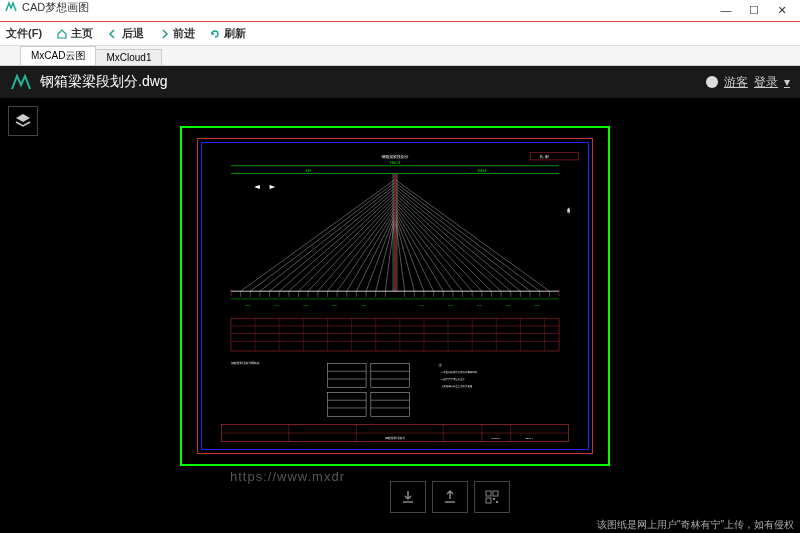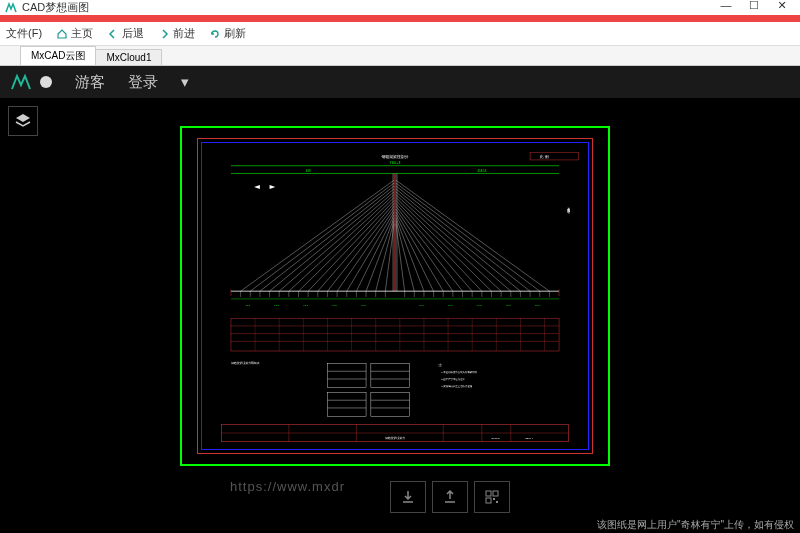--- a/index.html
+++ b/index.html
@@ -1,48 +1,48 @@
 <!DOCTYPE html>
 <html><head>
 <meta charset="utf-8">
 <style>
 * { margin: 0; padding: 0; box-sizing: border-box; }
 body { width: 800px; height: 533px; font-family: "Microsoft YaHei", sans-serif; background: #fff; overflow: hidden; position: relative; }
 
-.titlebar { height: 22px; background: #fff; display: flex; align-items: flex-end; padding: 0 4px; border-bottom: 7px solid #ef4444; }
+.titlebar { height: 22px; background: #fff; display: flex; align-items: flex-start; padding: 0 4px; border-bottom: 1px solid #ef4444; }
 .titlebar .app-icon { width: 14px; height: 14px; margin-right: 4px; }
 .titlebar .title { font-size: 11px; color: #333; flex: 1; }
 .titlebar .win-controls { display: flex; gap: 0; }
 .titlebar .win-btn { width: 28px; height: 20px; display: flex; align-items: center; justify-content: center; font-size: 11px; color: #333; cursor: pointer; }
 
-.menubar { height: 24px; background: #fff; display: flex; align-items: center; padding: 0 6px; gap: 14px; border-bottom: 1px solid #ddd; }
+.menubar { height: 24px; background: #fff; display: flex; align-items: center; padding: 0 6px; gap: 14px; border-bottom: 1px solid #ddd; font-weight: bold; }
 .menubar .menu-item { font-size: 11px; color: #333; display: flex; align-items: center; gap: 3px; cursor: pointer; }
 .menubar .menu-ico { width: 12px; height: 12px; display: inline-flex; align-items: center; justify-content: center; }
 
 .tabbar { height: 20px; background: #f5f5f5; display: flex; align-items: flex-end; padding: 0 20px; border-bottom: 1px solid #ccc; }
 .tabbar .tab { padding: 2px 10px; font-size: 10px; background: #fff; border: 1px solid #ccc; border-bottom: none; margin-right: -1px; cursor: pointer; }
 .tabbar .tab.active { background: #fff; }
 .tabbar .tab.inactive { background: #eee; margin-top: 42px; }
 
 .viewer { height: 467px; background: #000; position: relative; overflow: hidden; }
 
 .viewer-header { height: 32px; background: #1a1a1a; display: flex; align-items: center; padding: 0 10px; }
 .viewer-header .logo { width: 22px; height: 22px; margin-right: 8px; }
 .viewer-header .filename { color: #fff; font-size: 14px; flex: 1; }
-.viewer-header .user-area { display: flex; align-items: center; gap: 23px; color: #ccc; font-size: 15px; }
+.viewer-header .user-area { display: flex; align-items: center; gap: 6px; color: #ccc; font-size: 12px; text-decoration: underline; }
 .viewer-header .user-dot { width: 12px; height: 12px; background: #ddd; border-radius: 50%; }
 
 .layers-btn { position: absolute; top: 40px; left: 8px; width: 30px; height: 30px; border: 1px solid #444; display: flex; align-items: center; justify-content: center; cursor: pointer; background: #000; }
 
 .drawing-canvas { position: absolute; top: 60px; left: 180px; width: 430px; height: 340px; border: 2px solid #0f0; background: #000; }
 
 .drawing-inner { position: absolute; top: 10px; left: 15px; right: 15px; bottom: 10px; border: 1px solid #c33; }
 .drawing-inner2 { position: absolute; top: 3px; left: 3px; right: 3px; bottom: 3px; border: 1px solid #22f; }
 
-.watermark { position: absolute; bottom: 39px; left: 230px; color: #555; font-size: 13px; letter-spacing: 1px; }
+.watermark { position: absolute; bottom: 49px; left: 230px; color: #555; font-size: 13px; letter-spacing: 1px; }
 
 .bottom-tools { position: absolute; bottom: 20px; left: 390px; display: flex; gap: 6px; }
 .tool-btn { width: 36px; height: 32px; border: 1px solid #444; display: flex; align-items: center; justify-content: center; cursor: pointer; }
 
 .disclaimer { position: absolute; bottom: 0; right: 0; color: #aaa; font-size: 10px; text-align: right; padding: 2px 6px; line-height: 1.3; }
 
 svg { display: block; }
 </style>
 </head>
 <body>
@@ -106,20 +106,21 @@
 </div>
 
 <div class="viewer">
 
   <div class="viewer-header">
     <span class="logo">
       <svg viewBox="0 0 22 22">
           <path d="M2 18 L7 5 L11 14 L15 5 L20 18" stroke="#1fb89a" stroke-width="2" fill="none"></path>
         </svg>
     </span>
+    <span class="filename">钢箱梁梁段划分.dwg</span>
     <div class="user-area">
       <span class="user-dot"></span>
       <span>游客</span>
       <span style="cursor:pointer">登录</span>
       <span style="cursor:pointer">▾</span>
     </div>
   </div>
 
   <div class="layers-btn">
     <svg width="20" height="20" viewBox="0 0 20 20">

